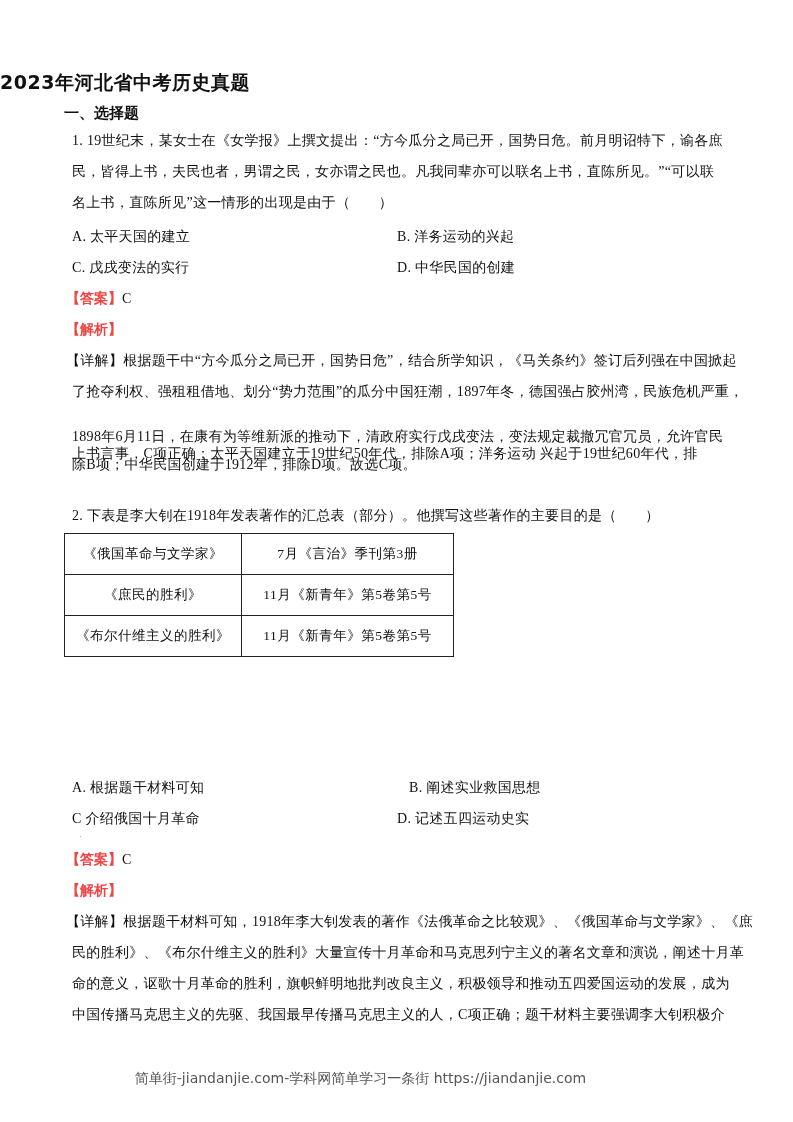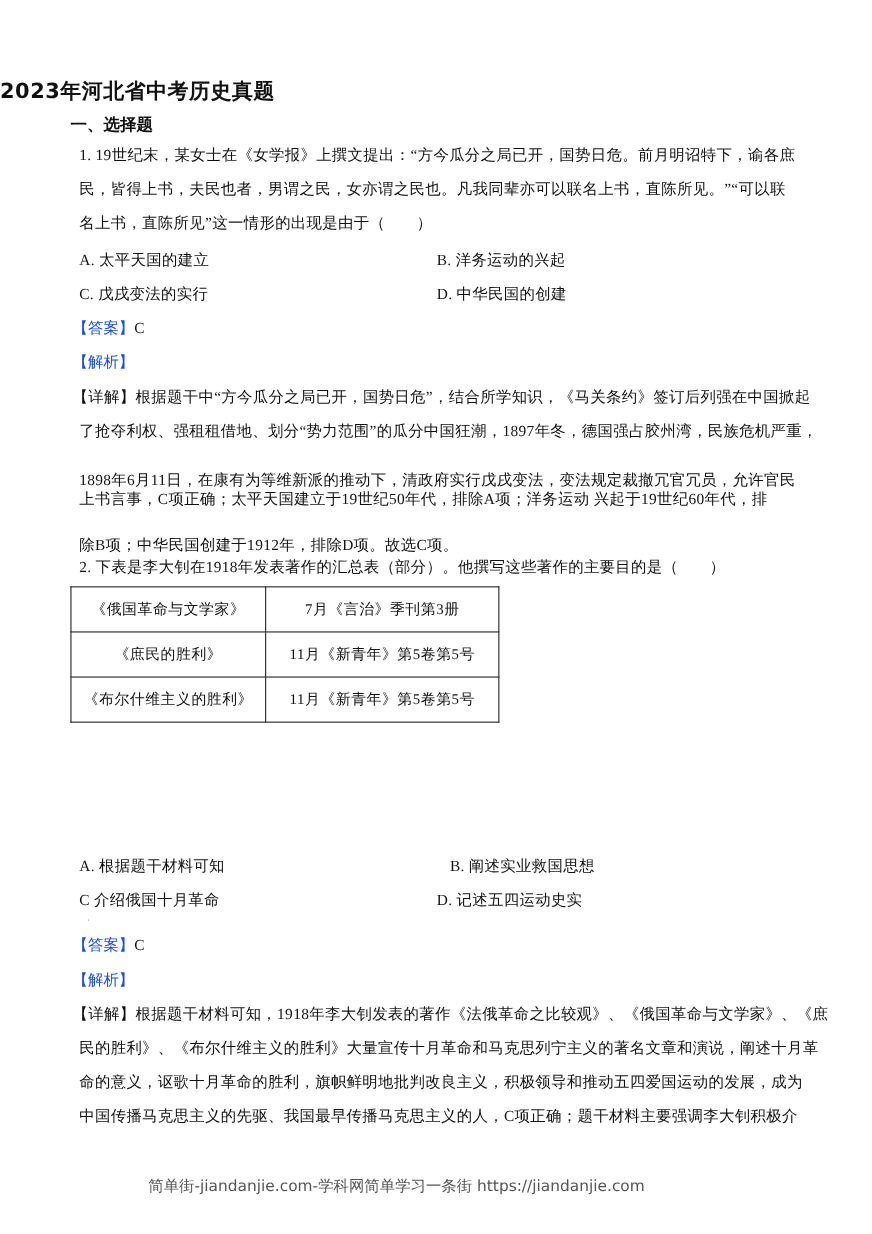--- a/index.html
+++ b/index.html
@@ -5,21 +5,21 @@
   html, body { margin: 0; padding: 0; background: #ffffff; }
   body { width: 793px; height: 1122px; position: relative; overflow: hidden;
          font-family: "Liberation Serif", "DejaVu Serif", serif; color: #111; }
   .page { position: absolute; left: 0; top: 0; width: 793px; height: 1122px; }
   .title { position: absolute; top: 70px; left: 0; width: 793px; text-align: left;
            font-family: "DejaVu Sans", sans-serif; font-weight: bold; font-size: 19px; letter-spacing: 0.5px; }
   .section { position: absolute; top: 104px; left: 64px; font-family: "DejaVu Sans", sans-serif;
              font-weight: bold; font-size: 15px; }
   .line { position: absolute; left: 72px; font-size: 14px; white-space: nowrap; letter-spacing: 0.3px; }
   .opt { position: absolute; font-size: 14px; white-space: nowrap; letter-spacing: 0.3px; }
-  .tag { color: #1d4ed8; }
+  .tag { color: #ef4444; font-weight: bold; }
   .ans { position: absolute; left: 66px; font-size: 14px; white-space: nowrap; }
   table.works { position: absolute; left: 64px; top: 533px; border-collapse: collapse;
                 font-size: 13.5px; }
   table.works td, table.works th { border: 1px solid #222; height: 40px; text-align: center;
                 font-weight: normal; padding: 0 6px; letter-spacing: 0.5px; }
   table.works col.c1 { width: 177px; }
   table.works col.c2 { width: 212px; }
   .footer { position: absolute; top: 1070px; left: 0; width: 721px; text-align: center;
             font-family: "DejaVu Sans", sans-serif; font-size: 14px; color: #555; }
   .dot { position: absolute; left: 79px; top: 832px; font-size: 8px; color: #777; }
@@ -48,21 +48,21 @@
     <div class="ans" style="top:321px;">
       <span class="tag">【解析】</span>
     </div>
 
     <div class="line" style="left:66px; top:352px;">
       <span>【详解】</span><span>根据题干中“方今瓜分之局已开，国势日危”，结合所学知识，《马关条约》签订后列强在中国掀起</span>
     </div>
     <div class="line" style="top:383px;">了抢夺利权、强租租借地、划分“势力范围”的瓜分中国狂潮，1897年冬，德国强占胶州湾，民族危机严重，</div>
     <div class="line" style="top:428px;">1898年6月11日，在康有为等维新派的推动下，清政府实行戊戌变法，变法规定裁撤冗官冗员，允许官民</div>
     <div class="line" style="top:445px;text-align:right;">上书言事，C项正确；太平天国建立于19世纪50年代，排除A项；洋务运动 兴起于19世纪60年代，排</div>
-    <div class="line" style="top:487px;">除B项；中华民国创建于1912年，排除D项。故选C项。</div>
+    <div class="line" style="top:456px;">除B项；中华民国创建于1912年，排除D项。故选C项。</div>
   </div>
 
   <div>
     <div class="line" style="top:507px;">2. 下表是李大钊在1918年发表著作的汇总表（部分）。他撰写这些著作的主要目的是（　　）</div>
 
     <table class="works">
       <colgroup>
           <col class="c1">
           <col class="c2">
         </colgroup>

